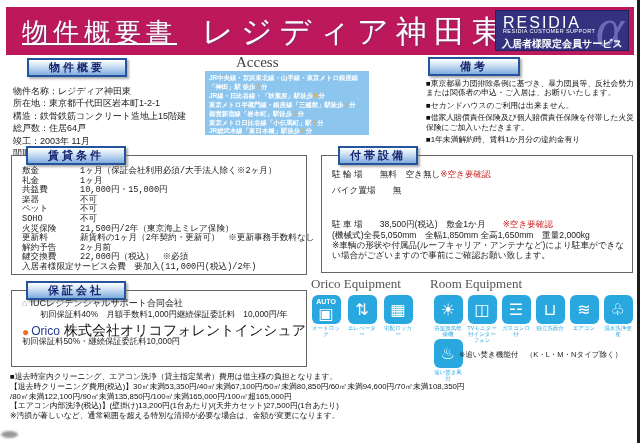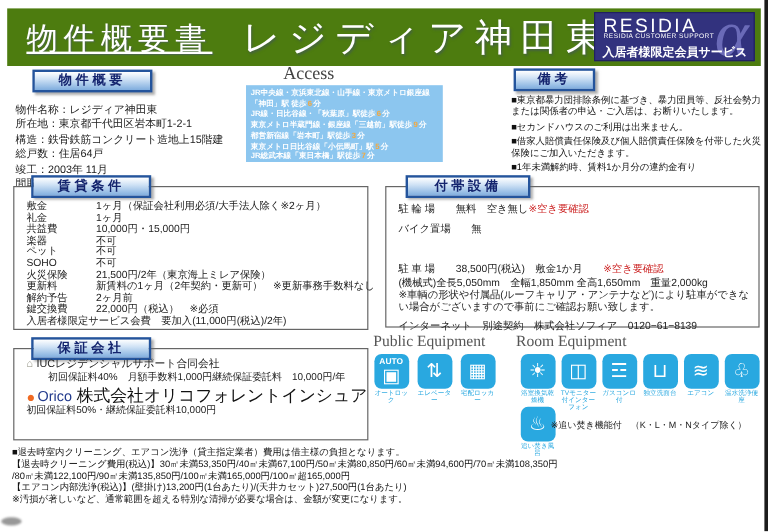--- a/index.html
+++ b/index.html
@@ -1,41 +1,41 @@
 <!DOCTYPE html>
 <html><head>
 <meta charset="utf-8">
 <style>
   html,body{margin:0;padding:0;background:#fff;}
   #page{position:relative;width:640px;height:443px;background:#fff;overflow:hidden;
         font-family:"Liberation Sans","DejaVu Sans",sans-serif;color:#222;}
 
   
-  .header-band{position:absolute;left:6px;top:7px;width:628px;height:48px;background:#4d7c0f;}
+  .header-band{position:absolute;left:6px;top:7px;width:628px;height:48px;background:#be185d;}
   .doc-title{position:absolute;left:16px;top:8px;font-family:"Liberation Serif","DejaVu Serif",serif;
              font-size:26px;color:#fff;letter-spacing:5px;text-decoration:underline;
              text-shadow:1px 1px 1px rgba(70,80,130,.45);}
   .prop-title{position:absolute;left:196px;top:4px;font-family:Liberation Sans, sans-serif;
               font-size:31px;color:#fff;letter-spacing:7px;text-shadow:1px 1px 2px rgba(60,70,120,.5);white-space:nowrap;}
   .logo{position:absolute;right:5px;top:3px;width:134px;height:41px;background:#32327e;color:#fff;overflow:hidden;border:1px solid #202060;box-sizing:border-box;}
   .logo-alpha{position:absolute;right:4px;top:-14px;font-family:"Liberation Serif","DejaVu Serif",serif;
               font-style:italic;font-size:54px;color:#6a6ab8;}
   .logo-brand{position:absolute;left:7px;top:3px;font-size:16px;letter-spacing:2px;}
   .logo-line2{position:absolute;left:7px;top:17px;font-size:5.5px;letter-spacing:.4px;white-space:nowrap;}
   .logo-line3{position:absolute;left:6px;top:26px;font-size:10px;font-weight:bold;white-space:nowrap;}
 
   
   .tab{position:absolute;box-sizing:border-box;border:2px solid #24549c;
        background:linear-gradient(180deg,#ffffff 0%,#cfe2f5 40%,#7fadde 100%);
        color:#14246e;font-weight:bold;font-size:11px;line-height:15px;text-align:center;letter-spacing:3px;
        box-shadow:2px 2px 2px rgba(110,110,110,.55);white-space:nowrap;}
   #tab-overview{left:27px;top:58px;width:100px;height:19px;}
-  #tab-remarks{left:428px;top:57px;width:68px;height:19px;}
+  #tab-remarks{left:428px;top:57px;width:92px;height:19px;}
   #tab-rent{left:26px;top:146px;width:100px;height:19px;}
-  #tab-facility{left:338px;top:146px;width:104px;height:19px;}
+  #tab-facility{left:338px;top:146px;width:80px;height:19px;}
   #tab-guarantor{left:26px;top:281px;width:100px;height:19px;}
 
   
   .overview-lines{position:absolute;left:13px;top:85px;font-size:9px;line-height:12.4px;white-space:nowrap;}
 
   
   .access-title{position:absolute;left:236px;top:54px;font-family:"Liberation Serif","DejaVu Serif",serif;
                 font-size:15px;color:#444;}
   .access-box{position:absolute;left:205px;top:71px;width:164px;height:64px;background:#8cc6ef;
               color:#fff;font-size:6.4px;font-weight:bold;line-height:8.9px;
@@ -46,21 +46,21 @@
   .remarks{position:absolute;left:426px;top:79px;width:210px;font-size:7.8px;line-height:9.4px;color:#111;}
   .remarks .item{margin-bottom:3px;}
 
   
   .box{position:absolute;background:#fff;border:1px solid #666;box-sizing:border-box;}
   #rent-box{left:11px;top:155px;width:296px;height:120px;}
   #facility-box{left:321px;top:155px;width:312px;height:118px;}
   #guarantor-box{left:11px;top:290px;width:296px;height:77px;}
 
   
-  .rent-rows{position:absolute;left:22px;top:167px;width:278px;font-size:8.6px;line-height:9.6px;white-space:nowrap;}
+  .rent-rows{position:absolute;left:22px;top:167px;width:278px;font-size:8.6px;line-height:9.6px;white-space:nowrap;font-family:Liberation Mono, monospace;}
   .rlabel{display:inline-block;min-width:58px;}
 
   
   .facility-lines{position:absolute;left:332px;top:169px;width:294px;font-size:8.6px;line-height:10px;color:#222;}
   .fline:nth-child(1){margin-bottom:6px;}
   .fline:nth-child(2){margin-bottom:24px;}
   .fline:nth-child(3){margin-bottom:1px;}
   .fline:nth-child(5){margin-bottom:6px;}
   .fred{color:#cc2222;}
 
@@ -159,31 +159,30 @@
   </div>
 
   <div class="box" id="facility-box"></div>
   <div class="tab" id="tab-facility">付帯設備</div>
   <div class="facility-lines">
     <div class="fline"><span>駐 輪 場　　無料　空き無し</span><span class="fred">※空き要確認</span></div>
     <div class="fline"><span>バイク置場　　無</span><span class="fred"></span></div>
     <div class="fline"><span>駐 車 場　　38,500円(税込)　敷金1か月　　</span><span class="fred">※空き要確認</span></div>
     <div class="fline"><span>(機械式)全長5,050mm　全幅1,850mm 全高1,650mm　重量2,000kg</span><span class="fred"></span></div>
     <div class="fline"><span>※車輌の形状や付属品(ルーフキャリア・アンテナなど)により駐車ができない場合がございますので事前にご確認お願い致します。</span><span class="fred"></span></div>
-    <div class="fline"><span>インターネット　別途契約　株式会社ソフィア　0120−61−8139</span><span class="fred"></span></div>
   </div>
 
   <div class="box" id="guarantor-box"></div>
   <div class="tab" id="tab-guarantor">保証会社</div>
   <div class="g-iuc"><span class="g-iuc-mark">⌂</span><span>IUCレジデンシャルサポート合同会社</span></div>
   <div class="g-iuc-terms">初回保証料40%　月額手数料1,000円継続保証委託料　10,000円/年</div>
   <div class="g-orico"><span class="g-orico-dot">●</span><span class="g-orico-brand">Orico</span><span class="g-orico-name">株式会社オリコフォレントインシュア</span></div>
   <div class="g-orico-terms">初回保証料50%・継続保証委託料10,000円</div>
 
-  <div class="eq-title" id="eq-public-title">Public Equipment</div>
+  <div class="eq-title" id="eq-public-title">Orico Equipment</div>
   <div class="eq-title" id="eq-room-title">Room Equipment</div>
 
   <div class="eq-row" id="eq-row-public">
     <div class="eq">
       <div class="eqicon">
           <span class="eqtop">AUTO</span>
           <span class="eqglyph">▣</span>
         </div>
       <div class="eqlabel">オートロック</div>
     </div>

